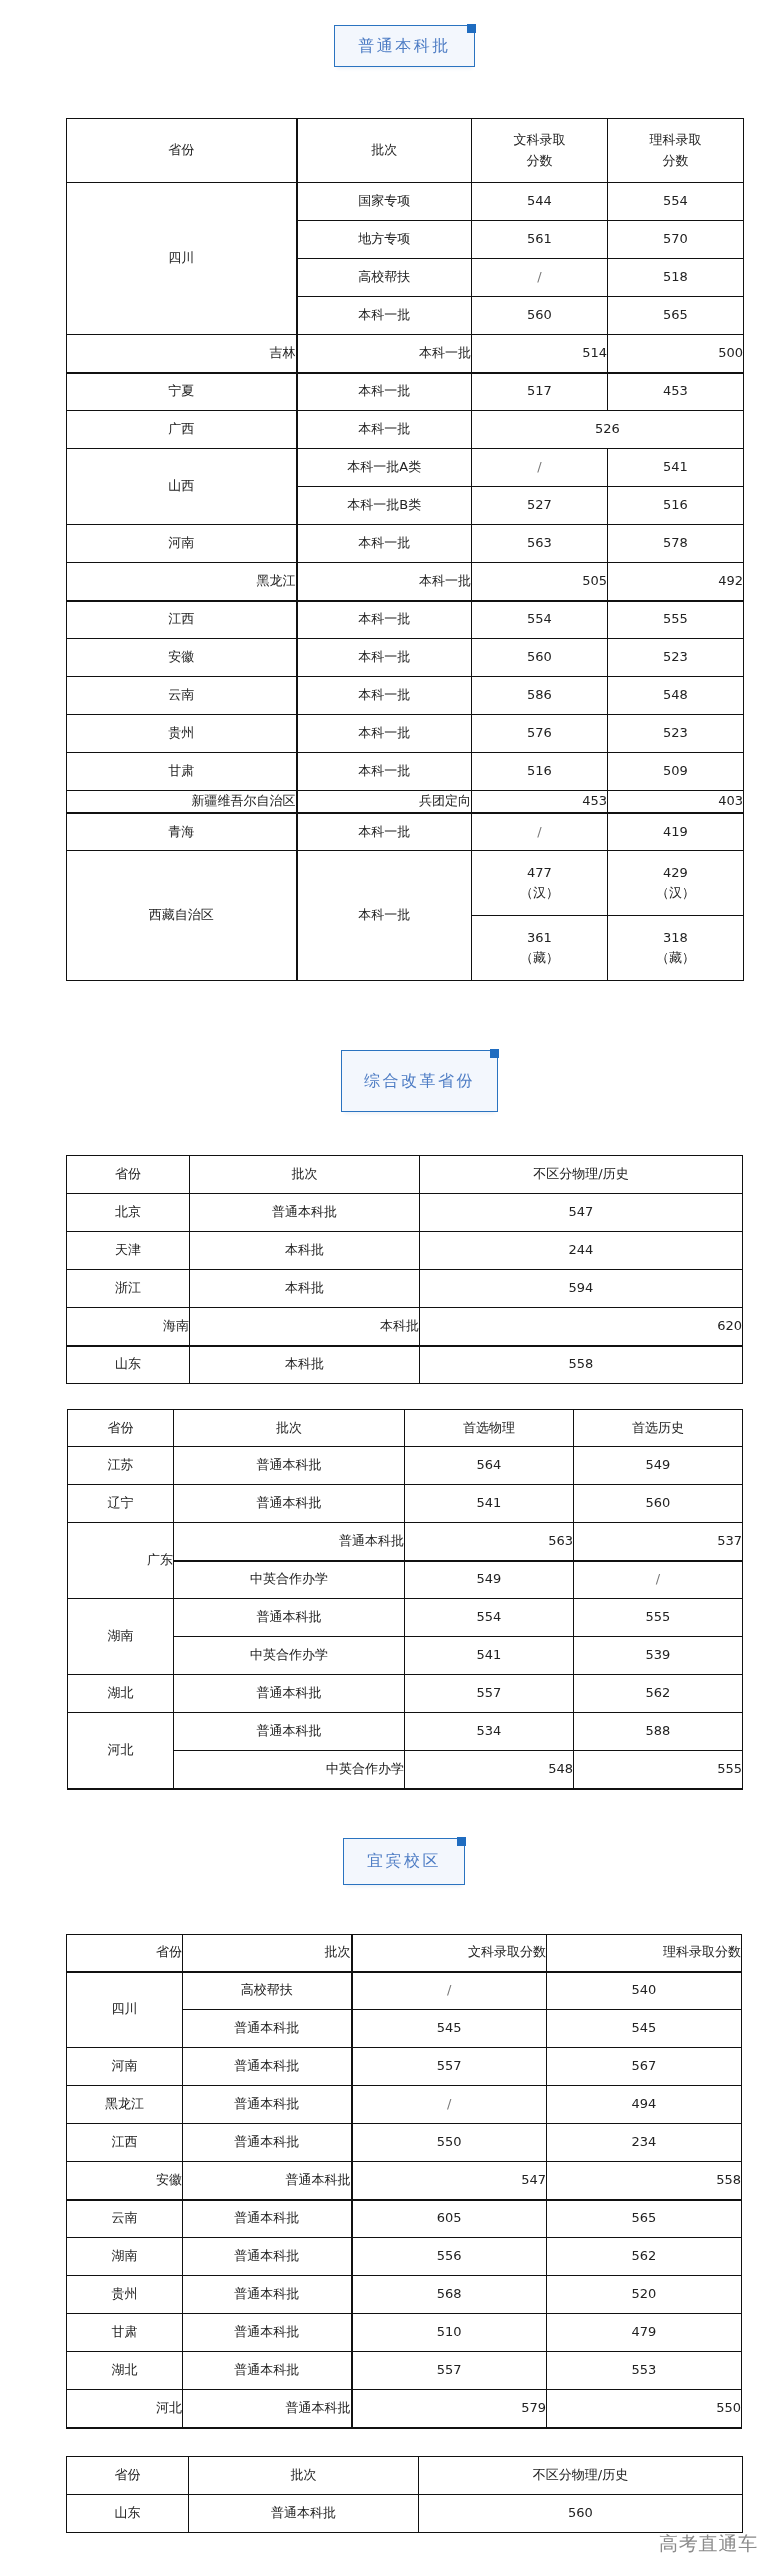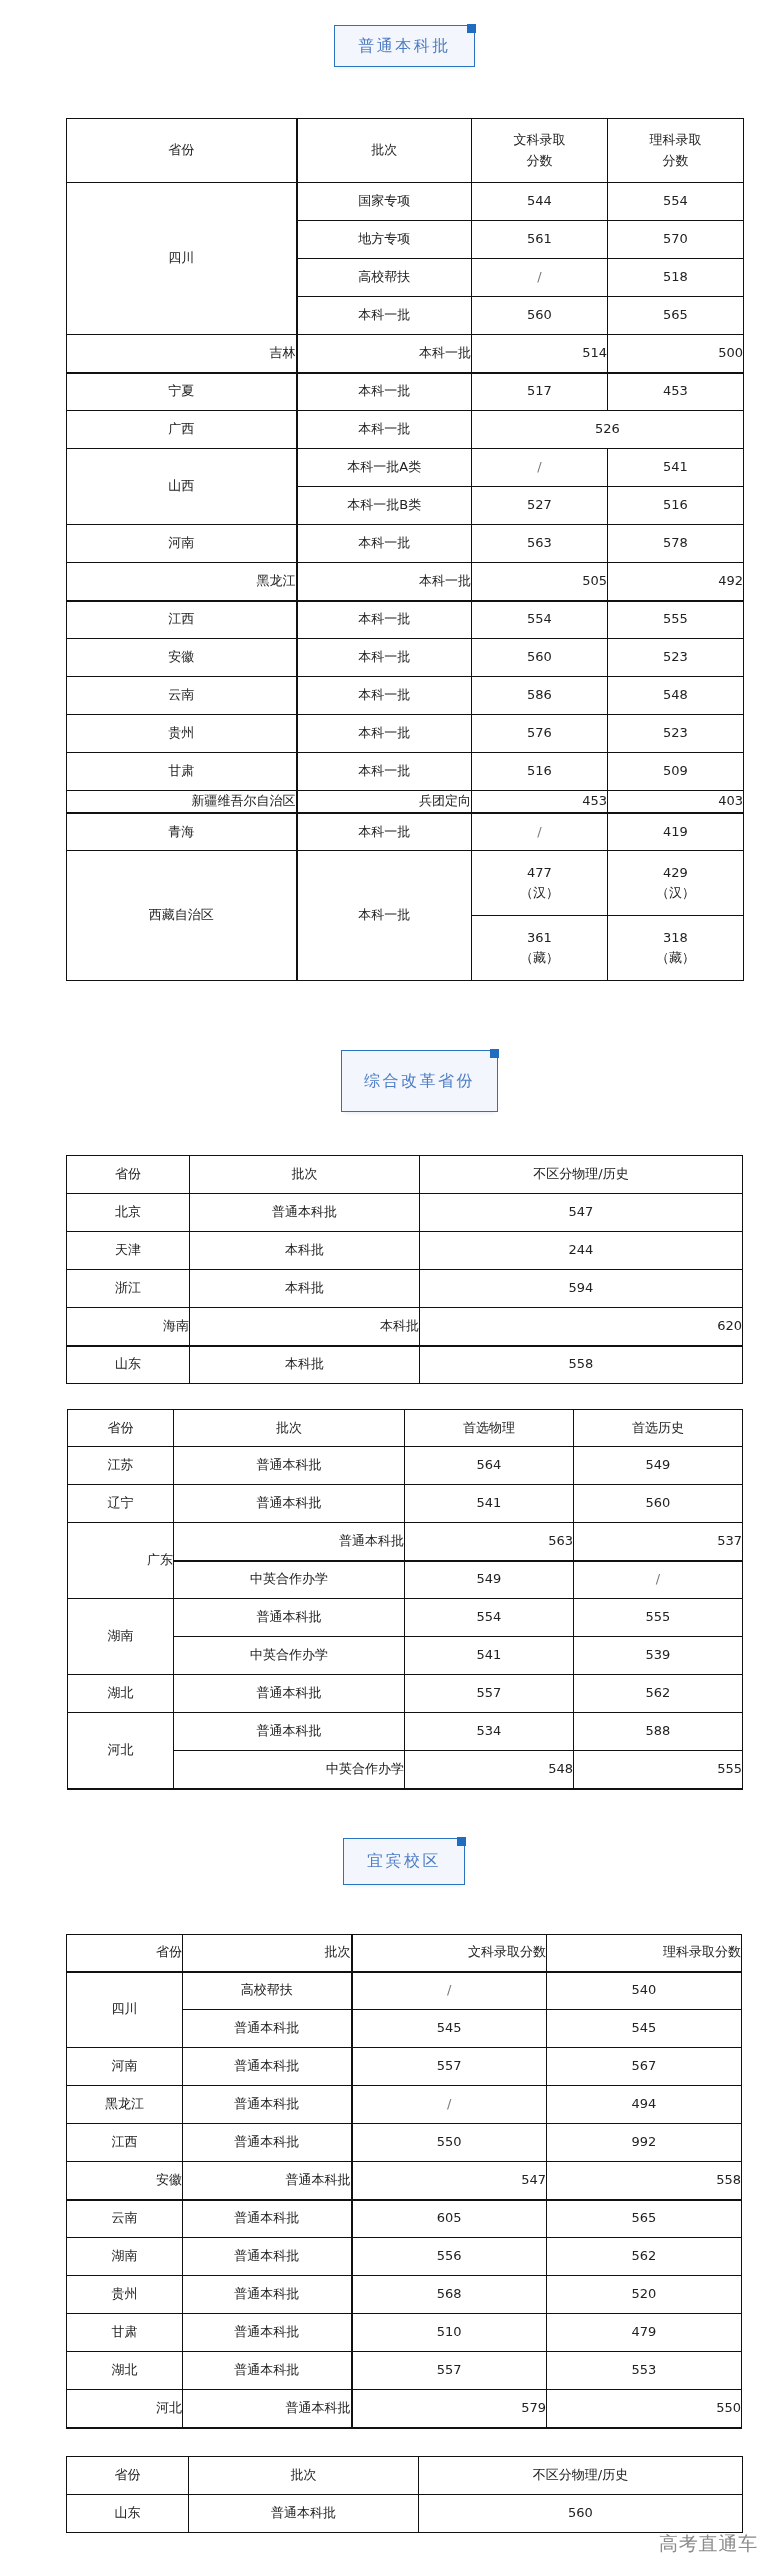--- a/index.html
+++ b/index.html
@@ -362,21 +362,21 @@
   <tr style="height:38px">
     <td>黑龙江</td>
     <td class="thick-r">普通本科批</td>
     <td class="slash">/</td>
     <td>494</td>
   </tr>
   <tr style="height:38px">
     <td>江西</td>
     <td class="thick-r">普通本科批</td>
     <td>550</td>
-    <td>992</td>
+    <td>234</td>
   </tr>
   <tr style="height:38px" class="thick-b">
     <td>安徽</td>
     <td class="thick-r">普通本科批</td>
     <td>547</td>
     <td>558</td>
   </tr>
   <tr style="height:38px">
     <td>云南</td>
     <td class="thick-r">普通本科批</td>

